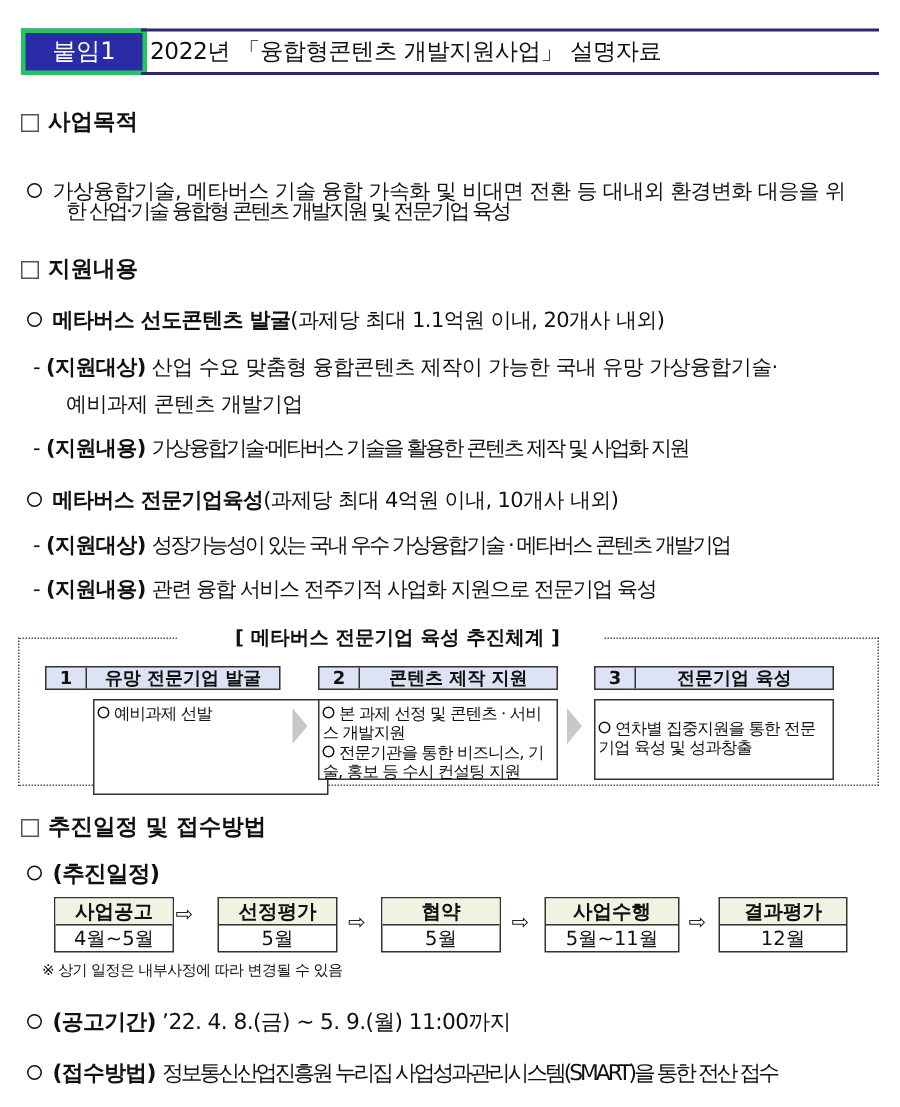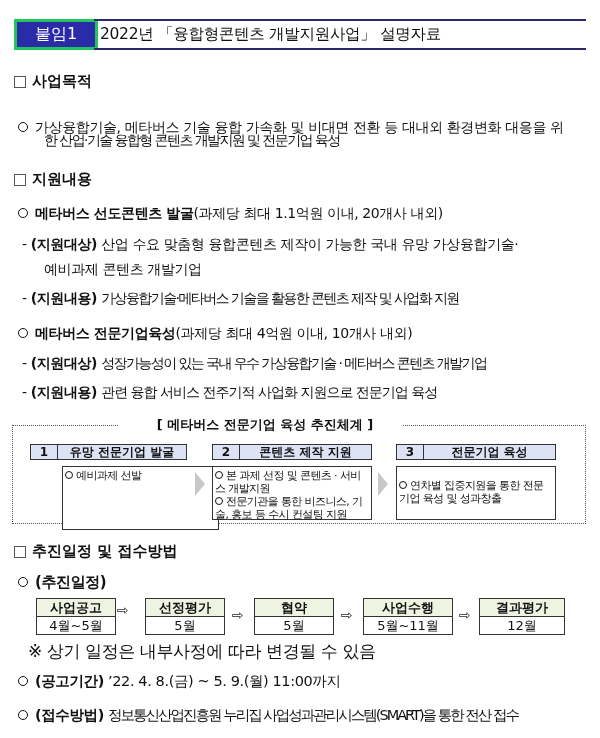--- a/index.html
+++ b/index.html
@@ -138,21 +138,21 @@
 <div class="abs sbox" style="left:363px; top:598px; width:90px;">
   <div class="h">사업수행</div>
   <div class="v">5월~11월</div>
 </div>
 <div class="abs sarrow" style="left:459px; top:607px;">⇨</div>
 <div class="abs sbox" style="left:479px; top:598px; width:86px;">
   <div class="h">결과평가</div>
   <div class="v">12월</div>
 </div>
 
-<div class="abs line" style="left:28px; top:640px; font-size:17px;">※ 상기 일정은 내부사정에 따라 변경될 수 있음</div>
+<div class="abs line" style="left:28px; top:640px; font-size:10px;">※ 상기 일정은 내부사정에 따라 변경될 수 있음</div>
 
 <div class="abs line" style="left:18px; top:672px; font-size:14.5px;">
   <span class="bul"></span><span class="b">(공고기간)</span> <span>’22. 4. 8.(금) ~ 5. 9.(월) 11:00까지</span>
 </div>
 
 <div class="abs line" style="left:18px; top:706px; font-size:14.5px;">
   <span class="bul"></span><span class="b">(접수방법)</span> <span class="cond" style="letter-spacing:-2px">정보통신산업진흥원 누리집 사업성과관리시스템(SMART)을 통한 전산 접수</span>
 </div>
 
 </body></html>

